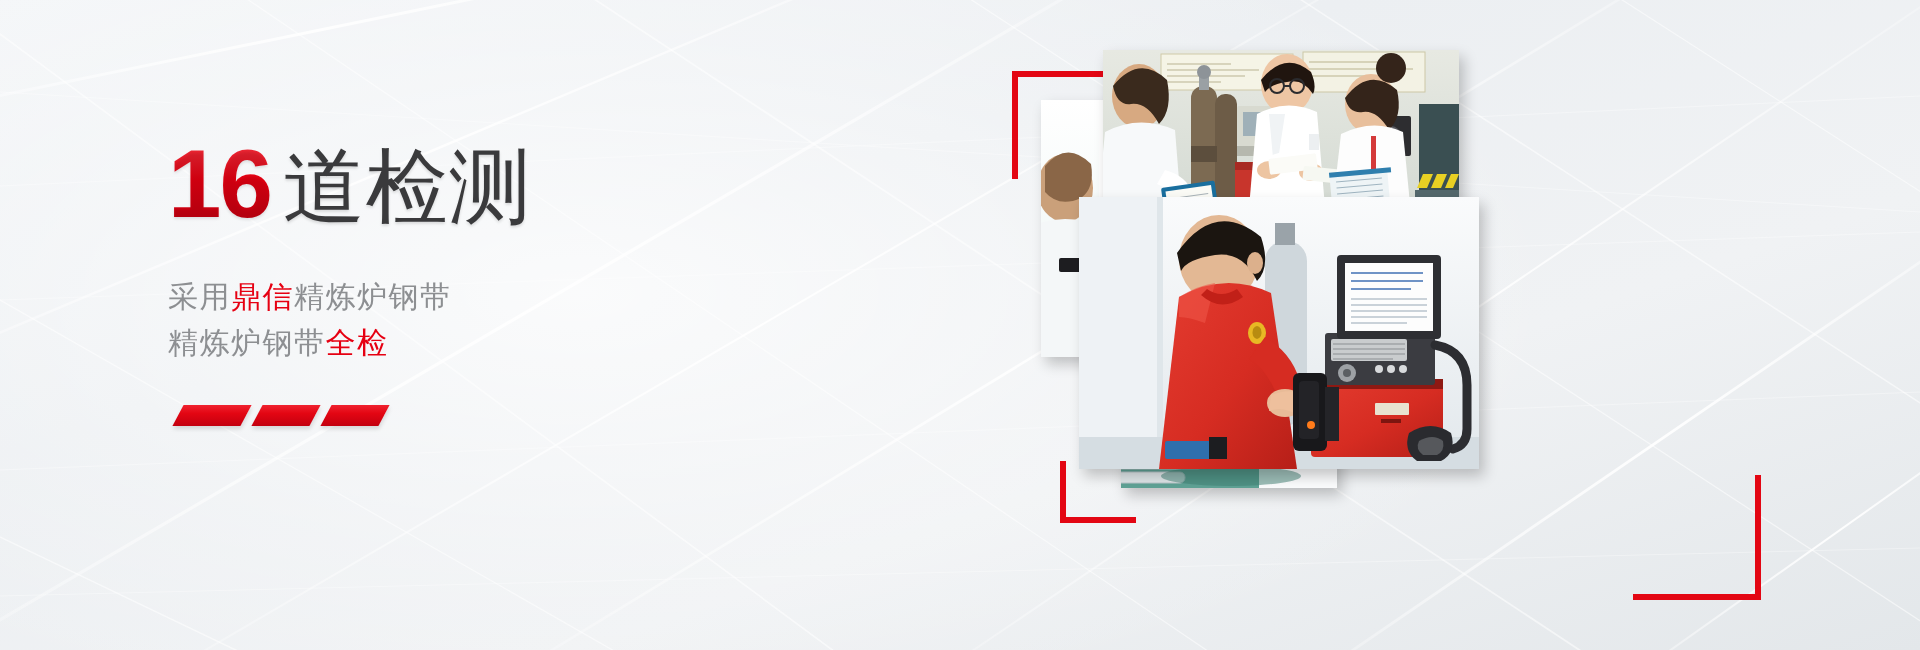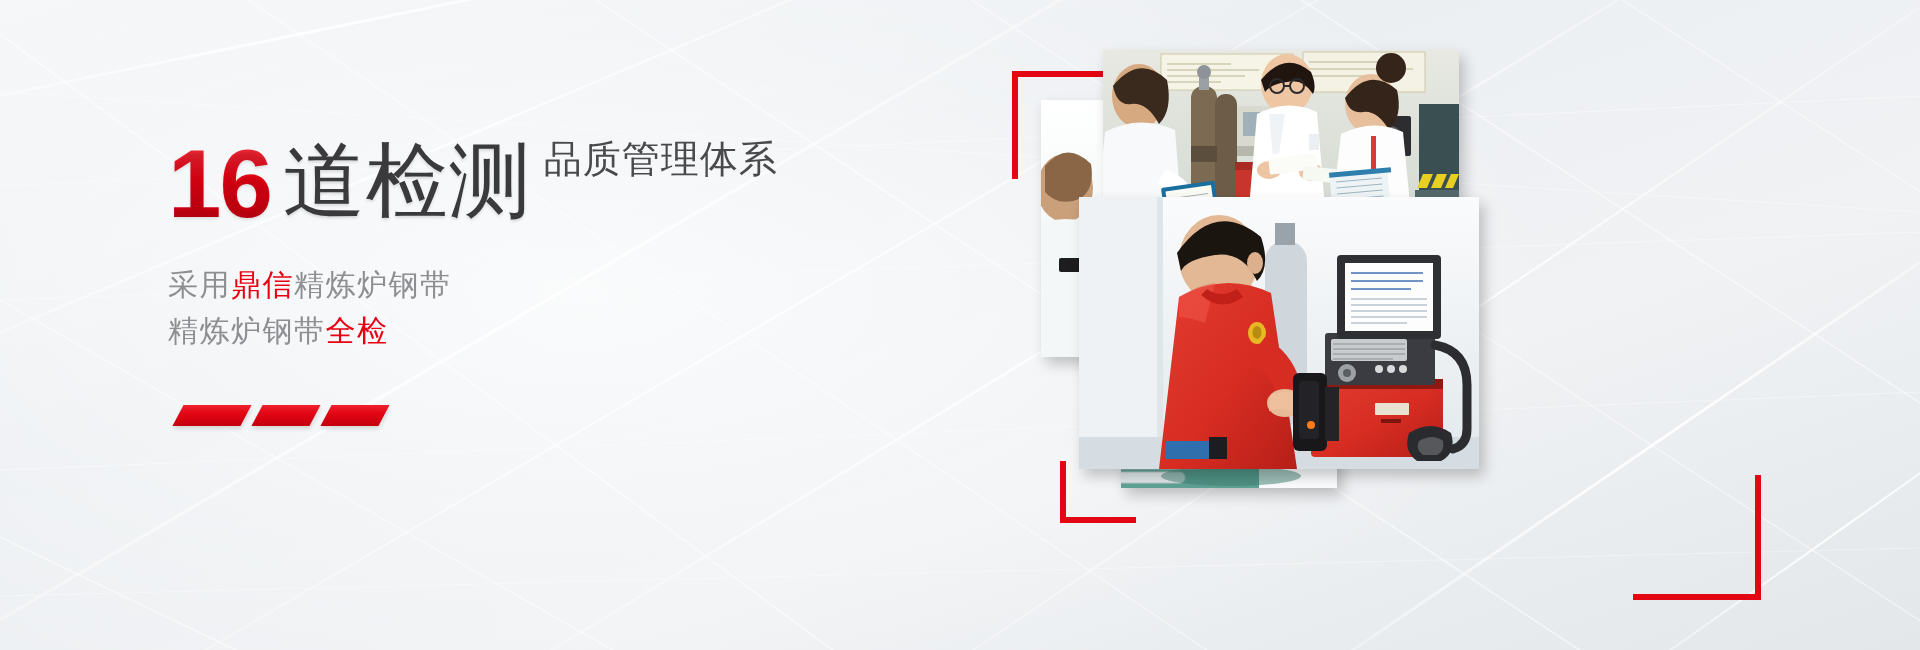--- a/index.html
+++ b/index.html
@@ -19,21 +19,21 @@
   .bg-lines { position:absolute; inset:0; pointer-events:none; }
   .bg-vignette{
     position:absolute; inset:0;
     background:radial-gradient(ellipse 70% 90% at 30% 45%,rgba(255,255,255,.75) 0%,rgba(255,255,255,.25) 45%,rgba(255,255,255,0) 75%);
     pointer-events:none;
   }
 
   
   .copy { position:absolute; left:168px; top:140px; width:700px; }
 
-  .headline { display:flex; align-items:flex-start; white-space:nowrap; }
+  .headline { display:flex; align-items:flex-end; white-space:nowrap; }
   .hl-num {
     font-size:96px; font-weight:bold; line-height:.92;
     color:#e60012;
     background:linear-gradient(180deg,#f0333f 0%,#e60012 45%,#c00010 100%);
     -webkit-background-clip:text; background-clip:text;
     -webkit-text-fill-color:transparent;
     letter-spacing:-2px;
     text-shadow:0 2px 3px rgba(0,0,0,.10);
   }
   .hl-main {
@@ -41,21 +41,21 @@
     color:#3a3a3c; letter-spacing:1px;
     margin-left:12px;
     text-shadow:0 2px 3px rgba(0,0,0,.13);
   }
   .hl-sub {
     font-size:38px; font-weight:normal; line-height:1;
     color:#4a4a4c; margin-left:12px; padding-bottom:5px;
     letter-spacing:1px;
   }
 
-  .lines { margin-top:34px; }
+  .lines { margin-top:46px; }
   .line {
     font-size:30px; line-height:1.52; color:#8d8f92;
     letter-spacing:1.5px; white-space:nowrap;
   }
   .line .hi { color:#e60012; }
 
   
   .slashes { position:absolute; left:178px; top:405px; display:flex; gap:11px; }
   .slash {
     width:68px; height:21px;
@@ -142,21 +142,20 @@
       <path d="M 0 186 L 1920 96" stroke-width="1"></path>
     </g>
   </svg>
   <div class="bg-vignette"></div>
 
   <div class="copy">
 
     <div class="headline">
       <span class="hl-num">16</span>
       <span class="hl-main">道检测</span>
-      <span class="hl-sub">品质管理体系</span>
     </div>
 
     <div class="lines">
       <div class="line">
         <span>采用</span><span class="hi">鼎信</span><span>精炼炉钢带</span>
       </div>
       <div class="line">
         <span>精炼炉钢带</span><span class="hi">全检</span><span></span>
       </div>
     </div>

